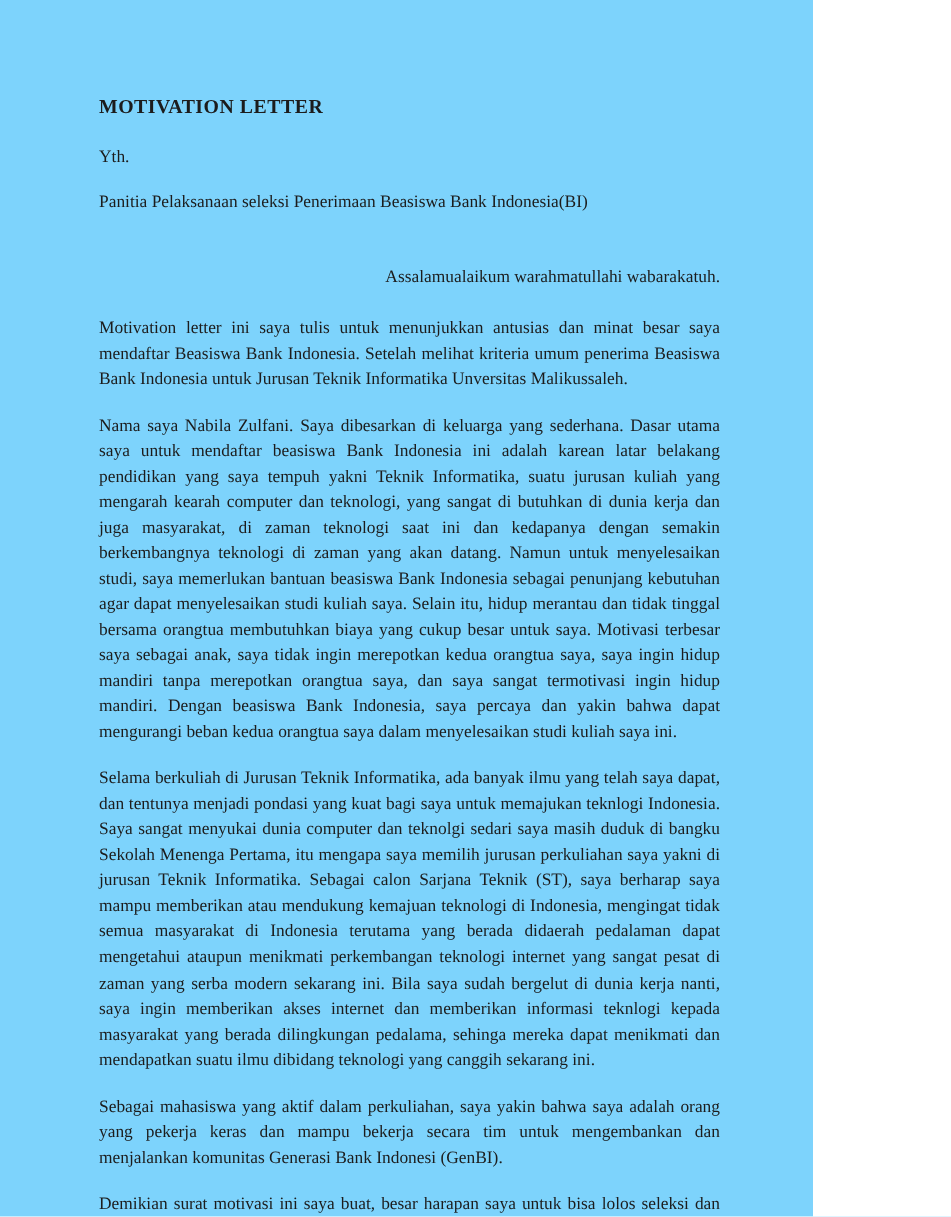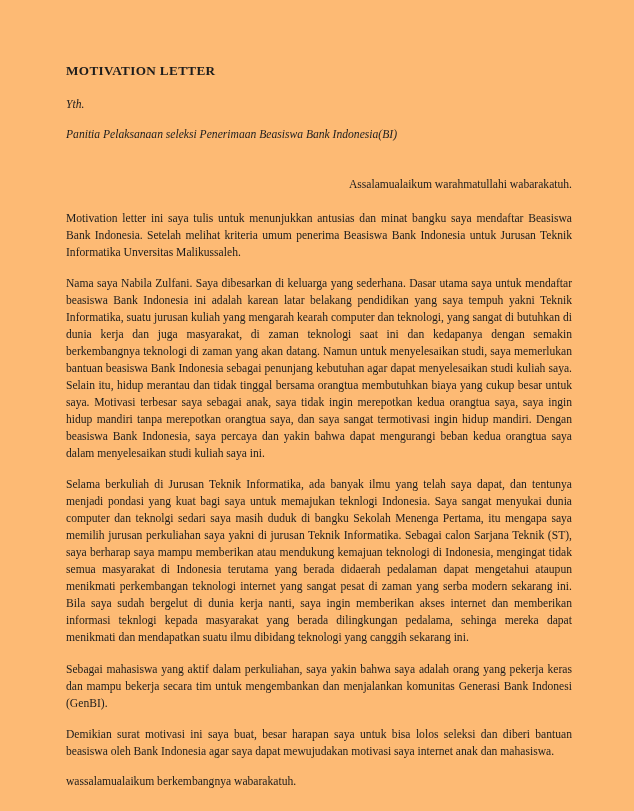--- a/index.html
+++ b/index.html
@@ -9,38 +9,37 @@
   }
   body {
     width: 634px;
     height: 811px;
     font-family: "Liberation Serif", "DejaVu Serif", serif;
     color: #1c1c1c;
     -webkit-font-smoothing: antialiased;
   }
   .page {
     position: relative;
-    width: 634px;
+    width: 542px;
     height: 811px;
-    background: #fdba74;
+    background: #7dd3fc;
     box-sizing: border-box;
     padding: 63px 62px 0 66px;
   }
   .doc-title {
     font-size: 13.2px;
     font-weight: bold;
     letter-spacing: 0.35px;
     margin: 0 0 18px 0;
     line-height: 1.2;
   }
   .addr-line {
     font-size: 11.6px;
     line-height: 1.35;
     margin: 15px 0 16px 0;
-    font-style: italic;
   }
   .addr-line.tight {
     margin-bottom: 13px;
   }
   .spacer-salam {
     height: 18px;
   }
   .greeting {
     font-size: 11.6px;
     line-height: 1.35;
@@ -68,21 +67,21 @@
   <h1 class="doc-title">MOTIVATION LETTER</h1>
 
   <p class="addr-line tight">Yth.</p>
 
   <p class="addr-line">Panitia Pelaksanaan seleksi Penerimaan Beasiswa Bank Indonesia(BI)</p>
 
   <div class="spacer-salam"></div>
 
   <p class="greeting">Assalamualaikum warahmatullahi wabarakatuh.</p>
 
-  <p class="body-par">Motivation letter ini saya tulis untuk menunjukkan antusias dan minat bangku saya mendaftar Beasiswa Bank Indonesia. Setelah melihat kriteria umum penerima Beasiswa Bank Indonesia untuk Jurusan Teknik Informatika Unversitas Malikussaleh.</p>
+  <p class="body-par">Motivation letter ini saya tulis untuk menunjukkan antusias dan minat besar saya mendaftar Beasiswa Bank Indonesia. Setelah melihat kriteria umum penerima Beasiswa Bank Indonesia untuk Jurusan Teknik Informatika Unversitas Malikussaleh.</p>
 
   <p class="body-par">Nama saya Nabila Zulfani. Saya dibesarkan di keluarga yang sederhana. Dasar utama saya untuk mendaftar beasiswa Bank Indonesia ini adalah karean latar belakang pendidikan yang saya tempuh yakni Teknik Informatika, suatu jurusan kuliah yang mengarah kearah computer dan teknologi, yang sangat di butuhkan di dunia kerja dan juga masyarakat, di zaman teknologi saat ini dan kedapanya dengan semakin berkembangnya teknologi di zaman yang akan datang. Namun untuk menyelesaikan studi, saya memerlukan bantuan beasiswa Bank Indonesia sebagai penunjang kebutuhan agar dapat menyelesaikan studi kuliah saya. Selain itu, hidup merantau dan tidak tinggal bersama orangtua membutuhkan biaya yang cukup besar untuk saya. Motivasi terbesar saya sebagai anak, saya tidak ingin merepotkan kedua orangtua saya, saya ingin hidup mandiri tanpa merepotkan orangtua saya, dan saya sangat termotivasi ingin hidup mandiri. Dengan beasiswa Bank Indonesia, saya percaya dan yakin bahwa dapat mengurangi beban kedua orangtua saya dalam menyelesaikan studi kuliah saya ini.</p>
 
   <p class="body-par">Selama berkuliah di Jurusan Teknik Informatika, ada banyak ilmu yang telah saya dapat, dan tentunya menjadi pondasi yang kuat bagi saya untuk memajukan teknlogi Indonesia. Saya sangat menyukai dunia computer dan teknolgi sedari saya masih duduk di bangku Sekolah Menenga Pertama, itu mengapa saya memilih jurusan perkuliahan saya yakni di jurusan Teknik Informatika. Sebagai calon Sarjana Teknik (ST), saya berharap saya mampu memberikan atau mendukung kemajuan teknologi di Indonesia, mengingat tidak semua masyarakat di Indonesia terutama yang berada didaerah pedalaman dapat mengetahui ataupun menikmati perkembangan teknologi internet yang sangat pesat di zaman yang serba modern sekarang ini. Bila saya sudah bergelut di dunia kerja nanti, saya ingin memberikan akses internet dan memberikan informasi teknlogi kepada masyarakat yang berada dilingkungan pedalama, sehinga mereka dapat menikmati dan mendapatkan suatu ilmu dibidang teknologi yang canggih sekarang ini.</p>
 
   <p class="body-par">Sebagai mahasiswa yang aktif dalam perkuliahan, saya yakin bahwa saya adalah orang yang pekerja keras dan mampu bekerja secara tim untuk mengembankan dan menjalankan komunitas Generasi Bank Indonesi (GenBI).</p>
 
   <p class="body-par">Demikian surat motivasi ini saya buat, besar harapan saya untuk bisa lolos seleksi dan diberi bantuan beasiswa oleh Bank Indonesia agar saya dapat mewujudakan motivasi saya internet anak dan mahasiswa.</p>
 
   <p class="closing-line">wassalamualaikum berkembangnya wabarakatuh.</p>

